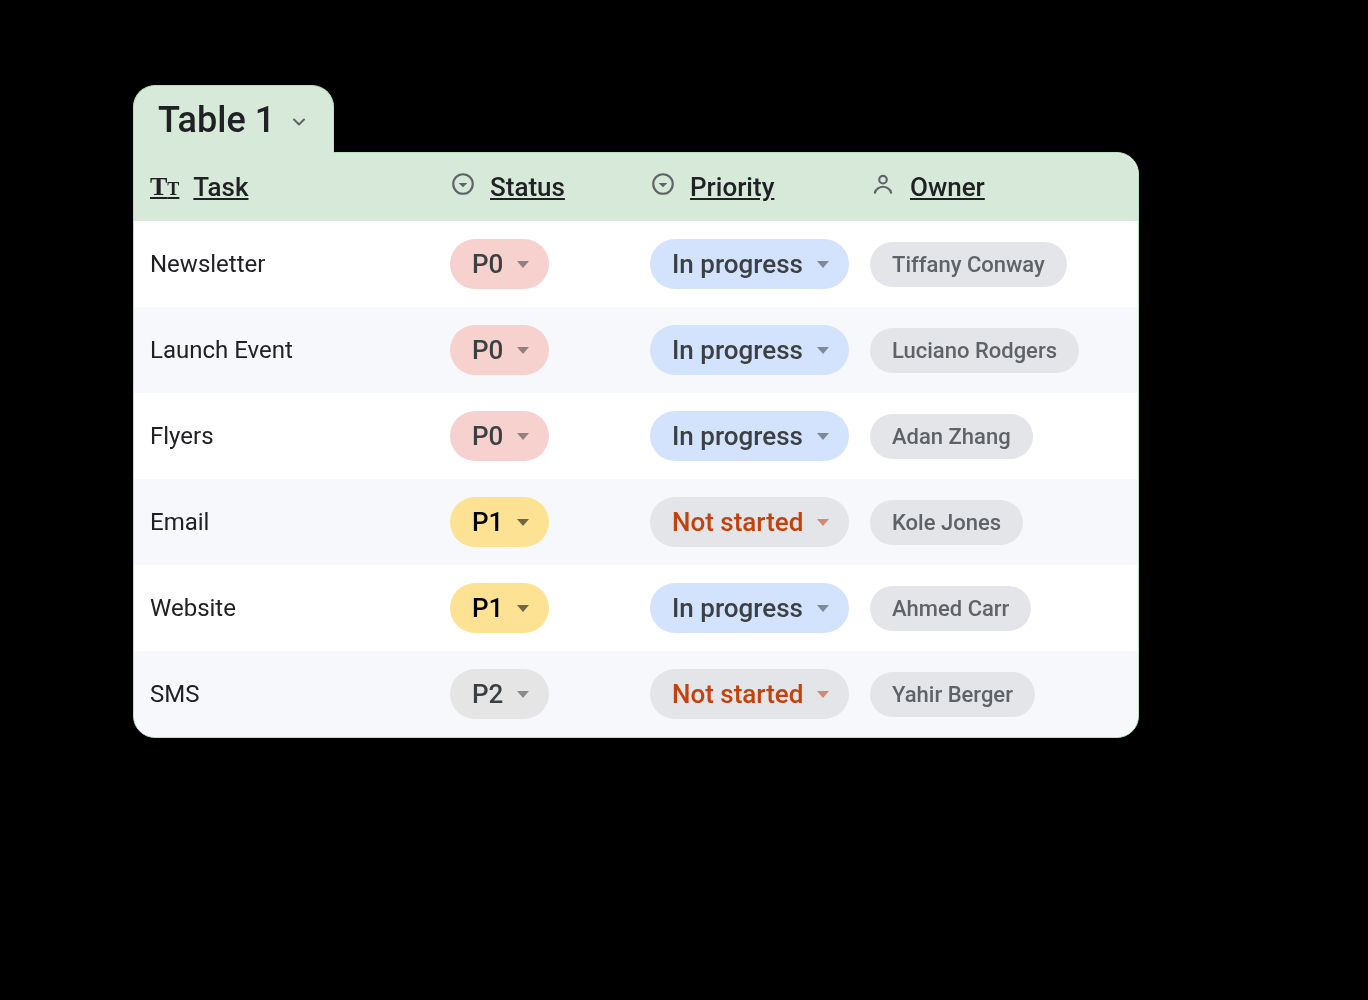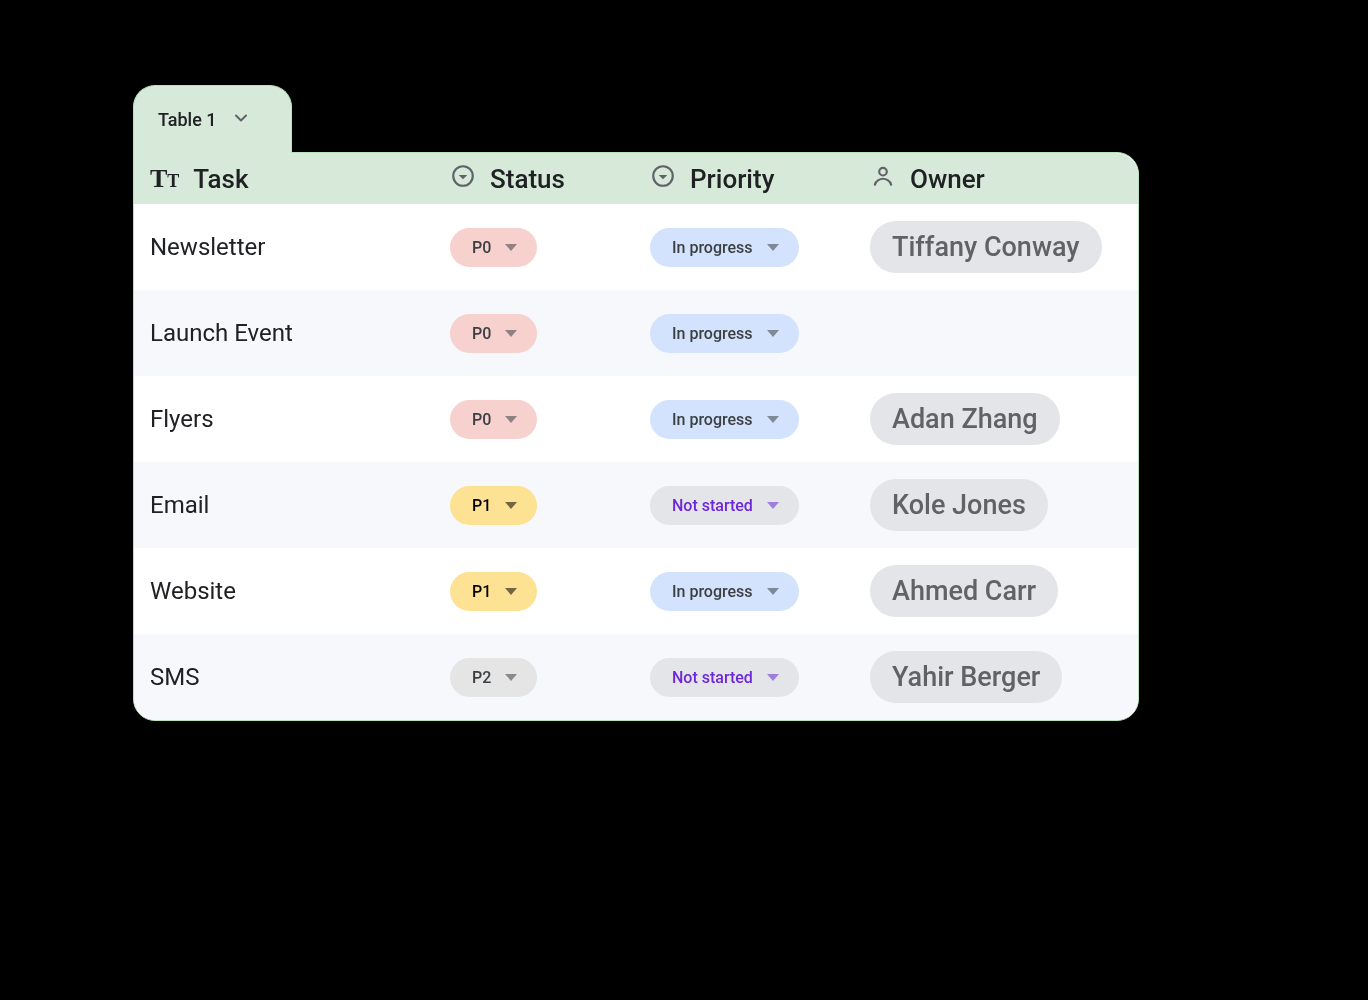--- a/index.html
+++ b/index.html
@@ -18,24 +18,24 @@
     background: #fff;
     border-radius: 0 22px 22px 22px;
     box-shadow: 0 2px 16px rgba(0,0,0,.15);
     overflow: visible;
     border: 1px solid #b7e1c1;
   }
   .tab-wrap { position: absolute; top: -68px; left: -1px; }
   .tab {
     display: inline-flex; align-items: center; gap: 14px;
     background: #d7ead9;
-    padding: 14px 40px 14px 24px;
+    padding: 14px 24px 14px 24px;
     border-top-left-radius: 22px;
     border-top-right-radius: 22px;
-    font-size: 18px;
+    font-size: 36px;
     color: #202124;
     font-weight: 500;
     cursor: pointer;
     height: 68px;
     border: 1px solid #b7e1c1;
     border-bottom: none;
     position: relative;
     justify-content: center;
   }
   .tab::after{
@@ -44,25 +44,26 @@
     left:0; right:0; bottom:-2px; height:4px;
     background:#d7ead9;
   }
   .tab svg { width: 20px; height: 20px; }
 
   .hdr {
     display: grid;
     grid-template-columns: 300px 200px 220px 1fr;
     background: #d7ead9;
     border-top-right-radius: 22px;
-    height: 51px;
+    height: 68px;
     align-items: center;
     font-size: 26px;
     font-weight: 500;
     color: #202124;
+    text-decoration: underline;
   }
   .hdr-cell { display: flex; align-items: center; gap: 14px; padding-left: 16px; }
   .hdr-cell svg { width: 26px; height: 26px; stroke: #5f6368; fill: none; }
   .hdr-cell .Tt { font-family: "Times New Roman", serif; font-size:26px; line-height:1; }
   .hdr-cell .Tt .small{font-size:18px;}
   .hdr-cell.first { padding-left: 16px; }
 
   .rows { border-bottom-left-radius: 22px; border-bottom-right-radius: 22px; overflow:hidden; }
   .row {
     display: grid;
@@ -73,40 +74,40 @@
   .row:nth-child(odd) { background: #ffffff; }
   .row:nth-child(even) { background: #f6f8fb; }
 
   .cell { padding-left: 16px; font-size: 24px; color: #202124; }
   .cell.task { font-weight: 400; }
 
   .chip {
     display: inline-flex; align-items: center; gap: 14px;
     padding: 10px 20px 10px 22px;
     border-radius: 999px;
-    font-size: 16px;
+    font-size: 26px;
     font-weight: 500;
     cursor: pointer;
   }
   .chip .caret { width:0;height:0;border-left:6px solid transparent;border-right:6px solid transparent;border-top:7px solid currentColor; opacity:.55;}
 
   .p-P0 { background:#f6d1ce; color:#3c4043; }
   .p-P1 { background:#fde293; color:#000000; }
   .p-P2 { background:#e5e5e5; color:#3c4043; }
 
   .s-inprogress  { background:#d3e3fd; color:#3c4043; }
-  .s-notstarted  { background:#e3e5e8; color:#6d28d9; }
+  .s-notstarted  { background:#e3e5e8; color:#c2410c; }
 
   .owner-chip {
     display:inline-flex; align-items:center;
     padding: 10px 22px;
     border-radius: 999px;
     background:#e3e5e8;
     color:#5f6368;
-    font-size: 27px;
+    font-size: 22px;
     font-weight: 500;
   }
 </style>
 </head>
 <body>
 
 <div class="card">
 
   <div class="tab-wrap">
     <div class="tab">
@@ -171,20 +172,23 @@
       <div class="row">
         <div class="cell task"><span>Launch Event</span></div>
         <div class="cell"><span class="chip p-P0">
             <span>P0</span>
             <span class="caret"></span>
           </span></div>
         <div class="cell"><span class="chip s-inprogress">
             <span>In progress</span>
             <span class="caret"></span>
           </span></div>
+        <div class="cell"><span class="owner-chip">
+            <span>Luciano Rodgers</span>
+          </span></div>
       </div>
       <div class="row">
         <div class="cell task"><span>Flyers</span></div>
         <div class="cell"><span class="chip p-P0">
             <span>P0</span>
             <span class="caret"></span>
           </span></div>
         <div class="cell"><span class="chip s-inprogress">
             <span>In progress</span>
             <span class="caret"></span>

